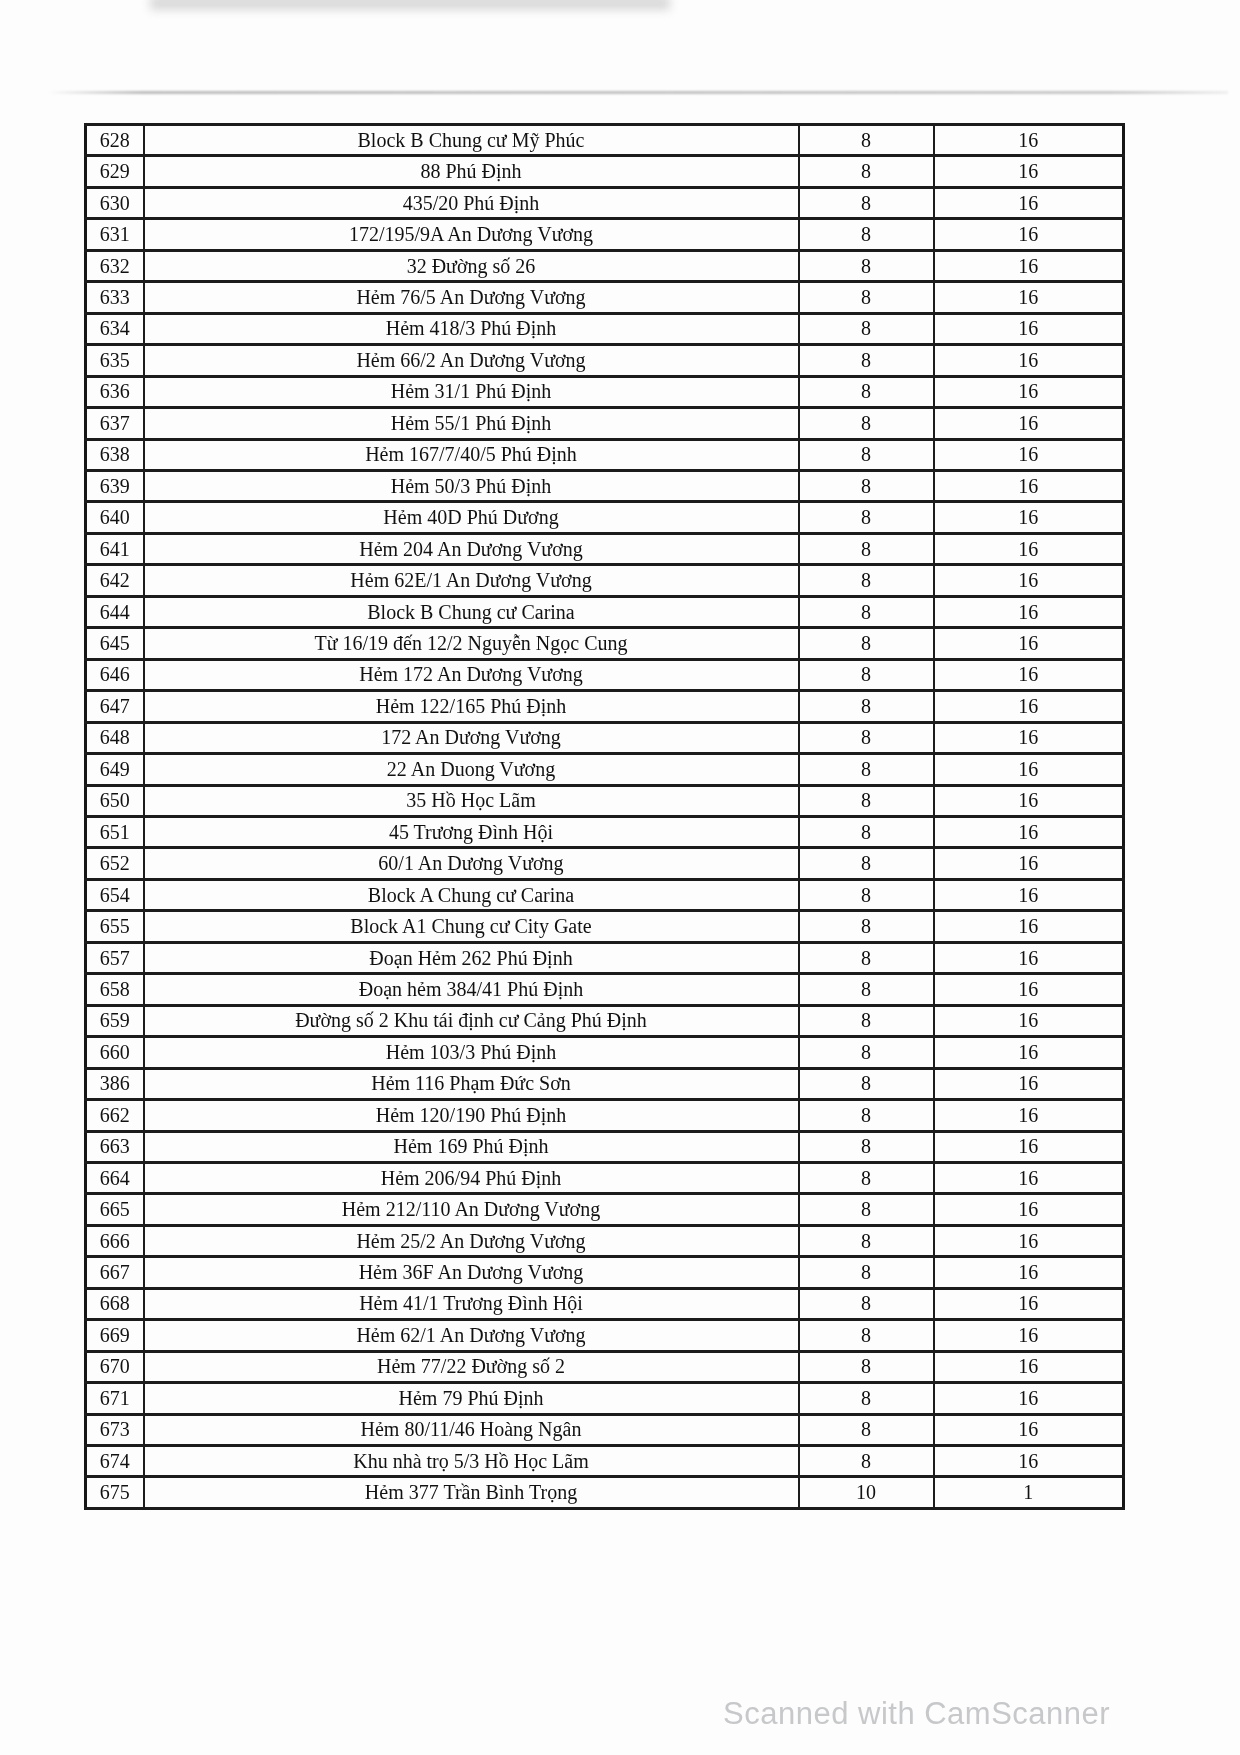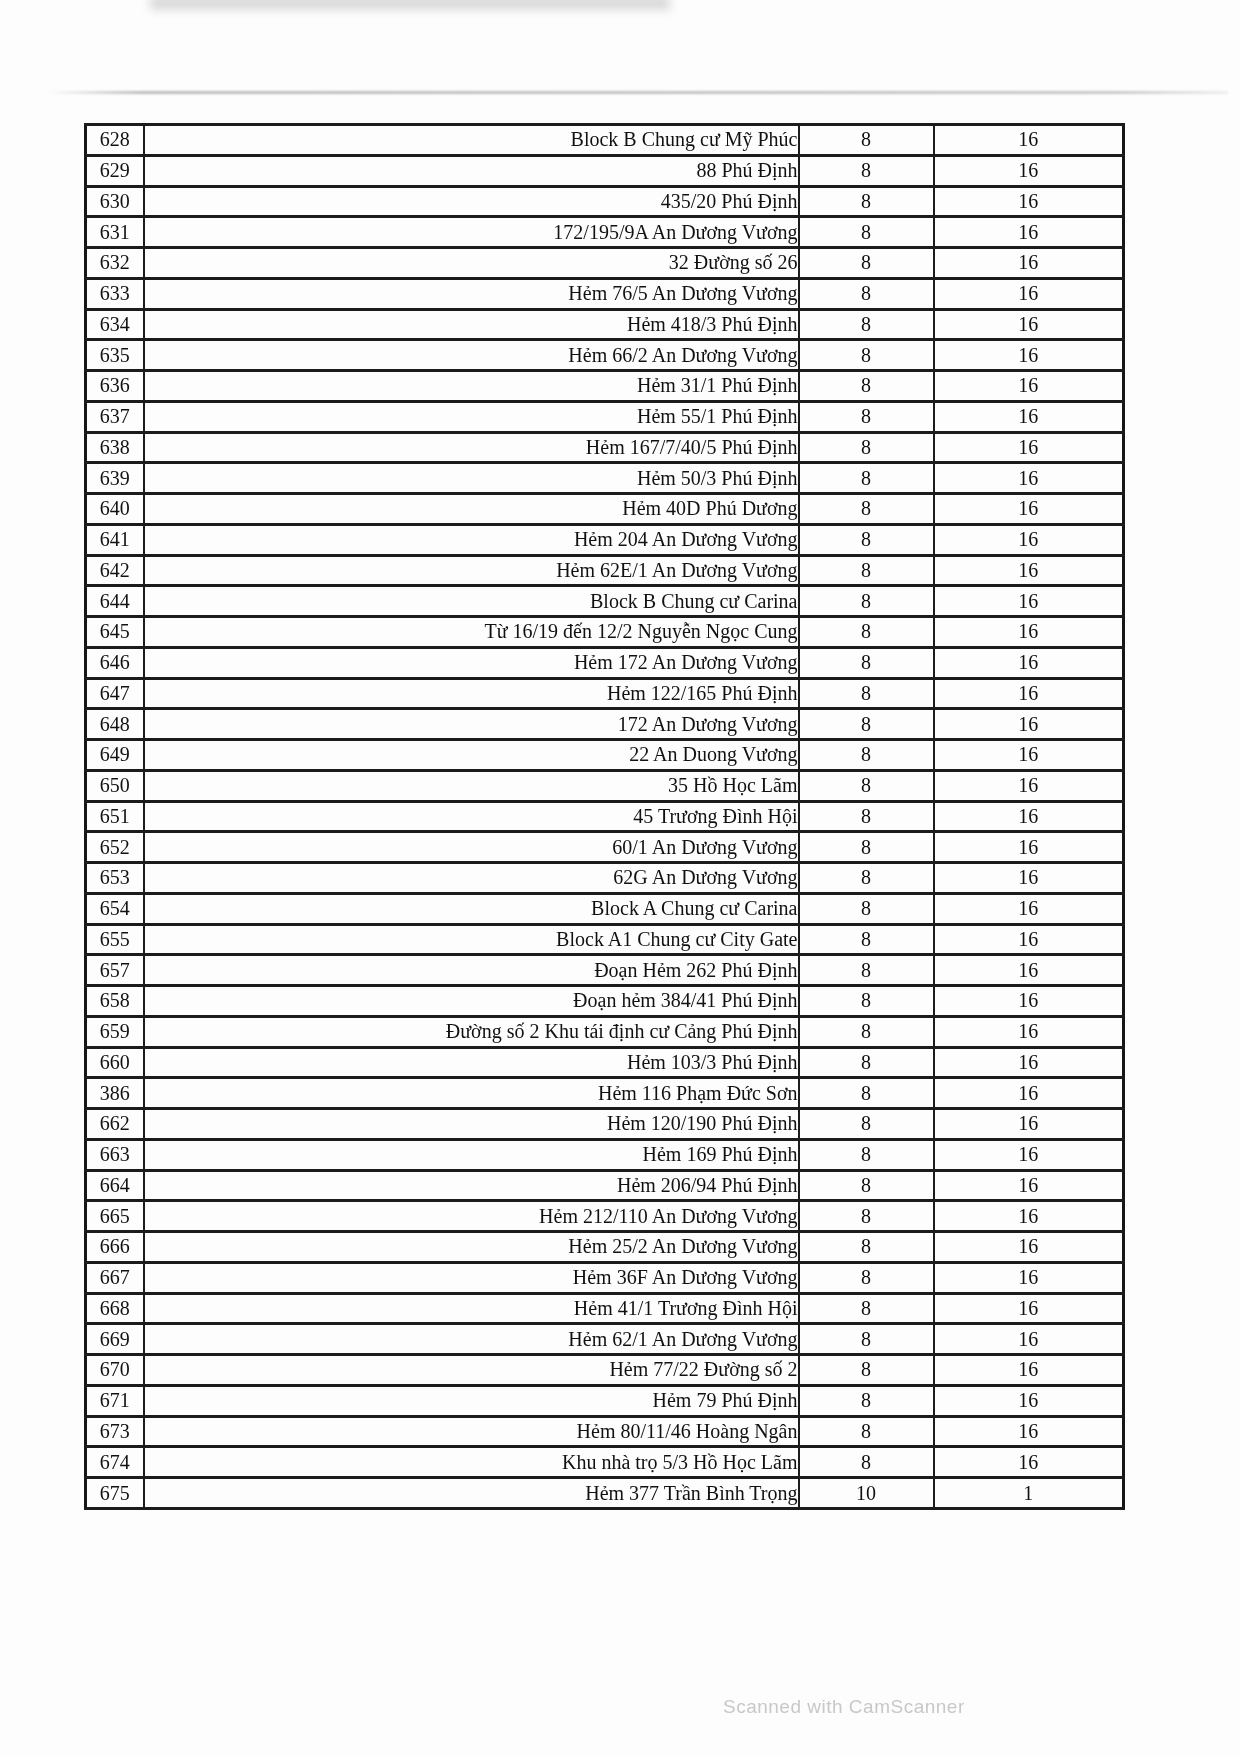--- a/index.html
+++ b/index.html
@@ -50,28 +50,28 @@
     border-top-width: 3px;
     border-bottom-width: 3px;
     padding: 0;
     font-size: 20px;
     color: #111111;
     white-space: nowrap;
     overflow: hidden;
     vertical-align: middle;
   }
   td.c0 { text-align: center; }
-  td.c1 { text-align: right; padding-left: 7px; }
+  td.c1 { text-align: center; padding-left: 7px; }
   td.c2, td.c3 { text-align: center; }
   .watermark {
     position: absolute;
     left: 723px;
     top: 1696px;
     font-family: "Liberation Sans", "DejaVu Sans", sans-serif;
-    font-size: 19px;
+    font-size: 31px;
     letter-spacing: .5px;
     color: #c7c8ca;
   }
 </style>
 </head>
 <body>
 
 <div class="page">
 
   <div class="artifact-top-smudge"></div>
@@ -223,26 +223,20 @@
           <td class="c2">8</td>
           <td class="c3">16</td>
         </tr>
         <tr>
           <td class="c0">652</td>
           <td class="c1">60/1 An Dương Vương</td>
           <td class="c2">8</td>
           <td class="c3">16</td>
         </tr>
         <tr>
-          <td class="c0">653</td>
-          <td class="c1">62G An Dương Vương</td>
-          <td class="c2">8</td>
-          <td class="c3">16</td>
-        </tr>
-        <tr>
           <td class="c0">654</td>
           <td class="c1">Block A Chung cư Carina</td>
           <td class="c2">8</td>
           <td class="c3">16</td>
         </tr>
         <tr>
           <td class="c0">655</td>
           <td class="c1">Block A1 Chung cư City Gate</td>
           <td class="c2">8</td>
           <td class="c3">16</td>

